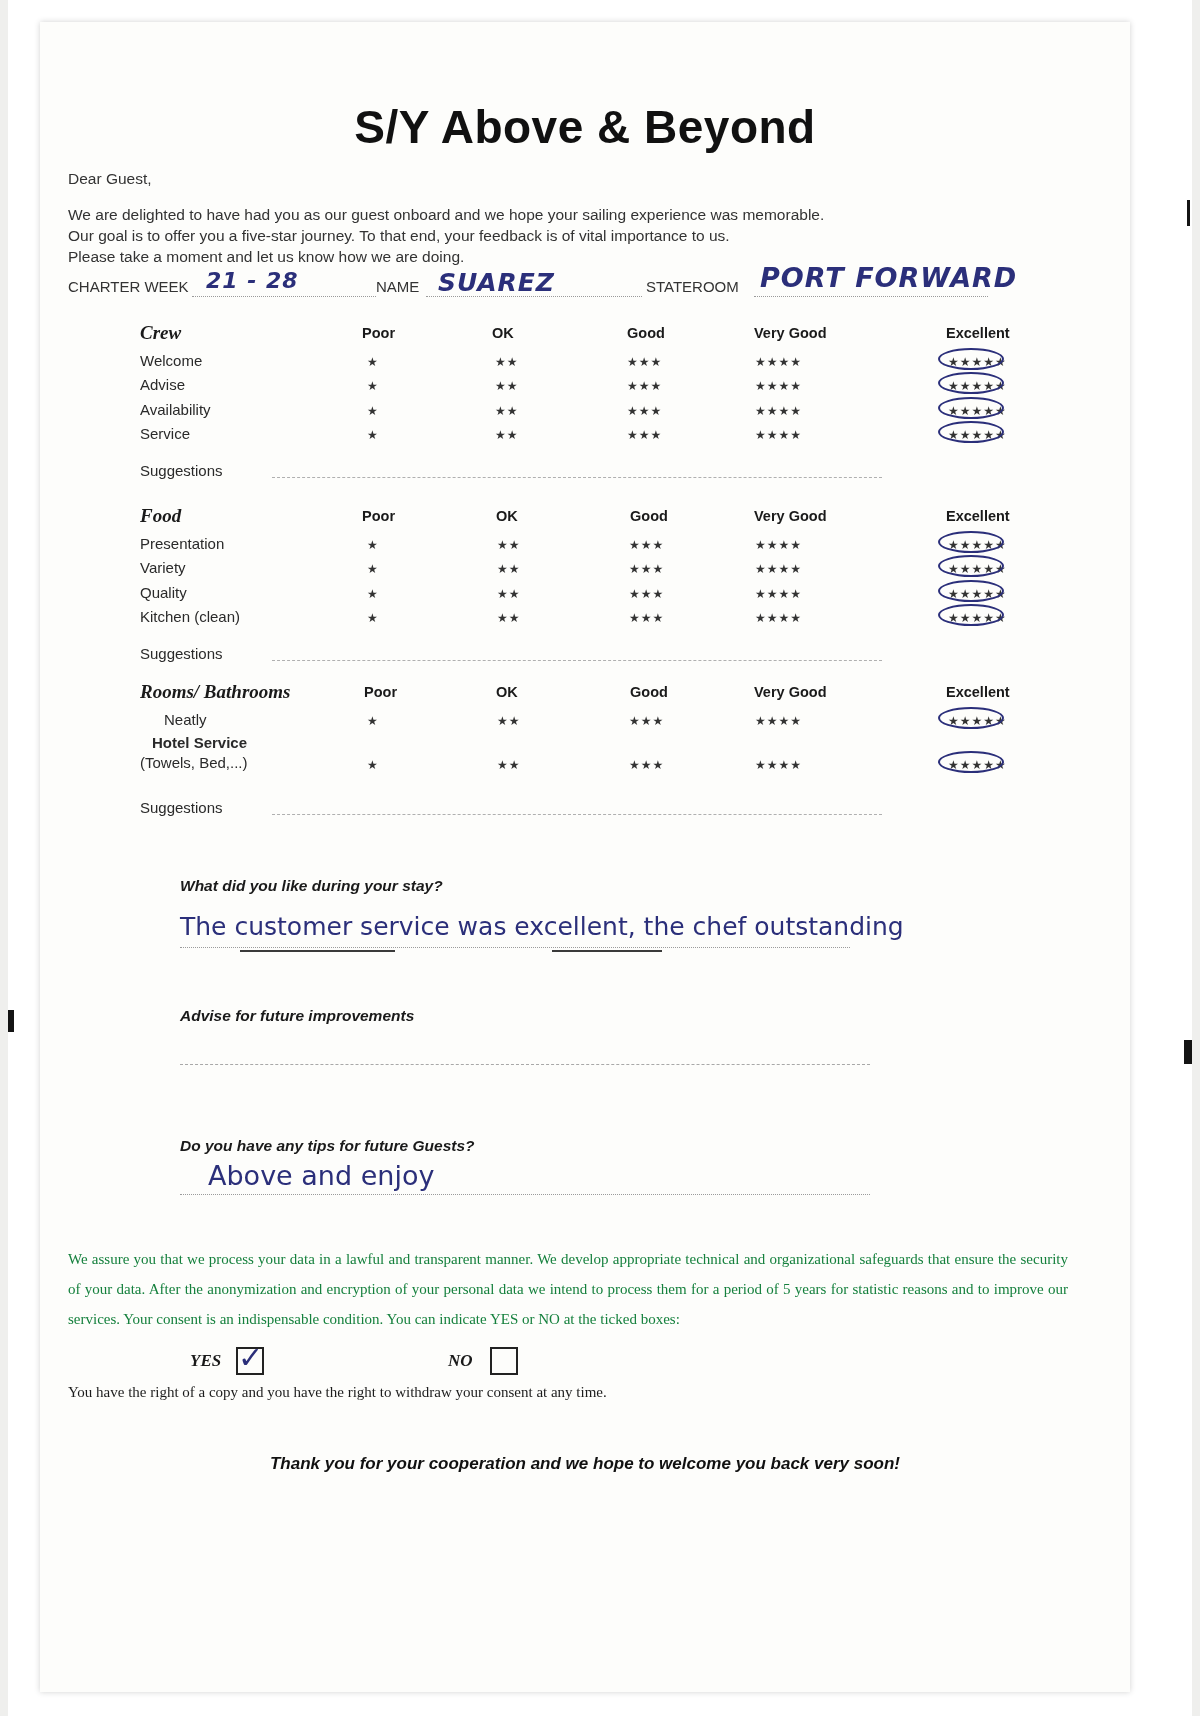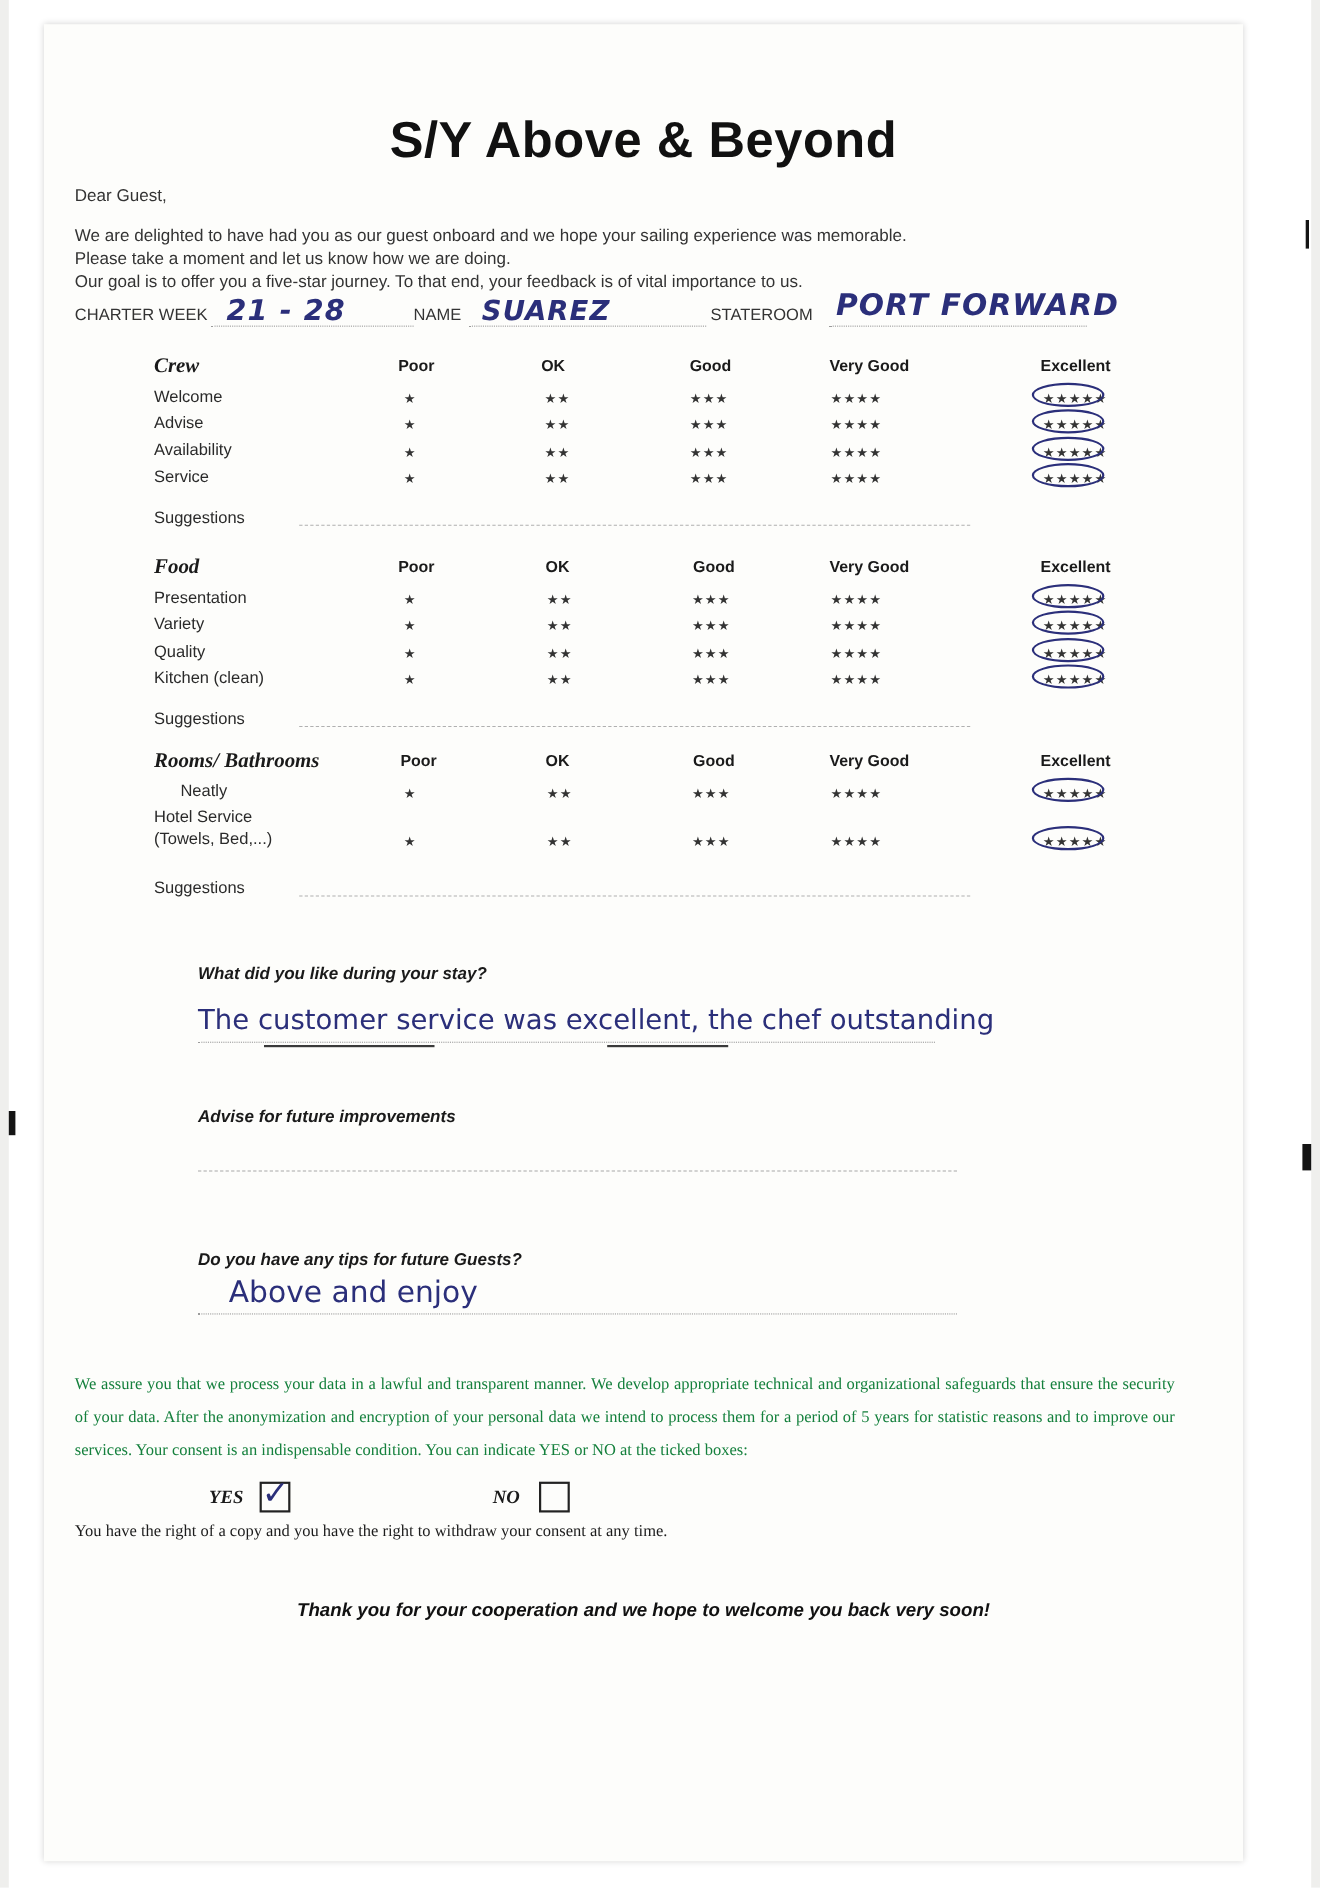--- a/index.html
+++ b/index.html
@@ -233,28 +233,28 @@
 <div class="edge-mark" style="right:10px; top:200px; width:3px; height:26px;"></div>
 
 <div class="page">
 
   <div class="title">S/Y Above &amp; Beyond</div>
 
   <div class="dear">Dear Guest,</div>
 
   <div class="intro">
     <div>We are delighted to have had you as our guest onboard and we hope your sailing experience was memorable.</div>
+    <div>Our goal is to offer you a five-star journey. To that end, your feedback is of vital importance to us.</div>
     <div>Please take a moment and let us know how we are doing.</div>
-    <div>Our goal is to offer you a five-star journey. To that end, your feedback is of vital importance to us.</div>
   </div>
 
   <div class="charter-row">
     <span class="lbl" style="left:0; top:6px;">CHARTER WEEK</span>
     <span class="underline" style="left:124px; top:24px; width:184px;"></span>
-    <span class="hand" style="position:absolute; left:138px; top:-4px; font-size:26px;">21 - 28</span>
+    <span class="hand" style="position:absolute; left:138px; top:-4px; font-size:22px;">21 - 28</span>
 
     <span class="lbl" style="left:308px; top:6px;">NAME</span>
     <span class="underline" style="left:358px; top:24px; width:216px;"></span>
     <span class="hand" style="position:absolute; left:370px; top:-4px; font-size:25px;">SUAREZ</span>
 
     <span class="lbl" style="left:578px; top:6px;">STATEROOM</span>
     <span class="underline" style="left:686px; top:24px; width:234px;"></span>
     <span class="hand" style="position:absolute; left:692px; top:-10px; font-size:27px; text-transform:uppercase;">Port Forward</span>
   </div>
 
@@ -355,21 +355,21 @@
     <div class="col-head" style="left:806px; top:3px;">Excellent</div>
 
     <div class="row-label" style="left:0; top:30px;margin-left:24px;">Neatly</div>
     <div class="stars" style="left:227px; top:33px;">★</div>
     <div class="stars" style="left:357px; top:33px;">★★</div>
     <div class="stars" style="left:489px; top:33px;">★★★</div>
     <div class="stars" style="left:615px; top:33px;">★★★★</div>
     <div class="stars" style="left:808px; top:33px;">★★★★★</div>
     <div class="ellipse" style="left:798px; top:26px;"></div>
 
-    <div class="row-label" style="left:0; top:53px;">Hotel Service</div>
+    <div class="row-label" style="left:12px; top:53px;font-weight:bold;">Hotel Service</div>
     <div class="row-label" style="left:0; top:73px;">(Towels, Bed,...)</div>
     <div class="stars" style="left:227px; top:77px;">★</div>
     <div class="stars" style="left:357px; top:77px;">★★</div>
     <div class="stars" style="left:489px; top:77px;">★★★</div>
     <div class="stars" style="left:615px; top:77px;">★★★★</div>
     <div class="stars" style="left:808px; top:77px;">★★★★★</div>
     <div class="ellipse" style="left:798px; top:70px;"></div>
 
     <div class="sugg-label" style="left:0; top:118px;">Suggestions</div>
     <div class="sugg-line" style="left:132px; top:133px;"></div>

